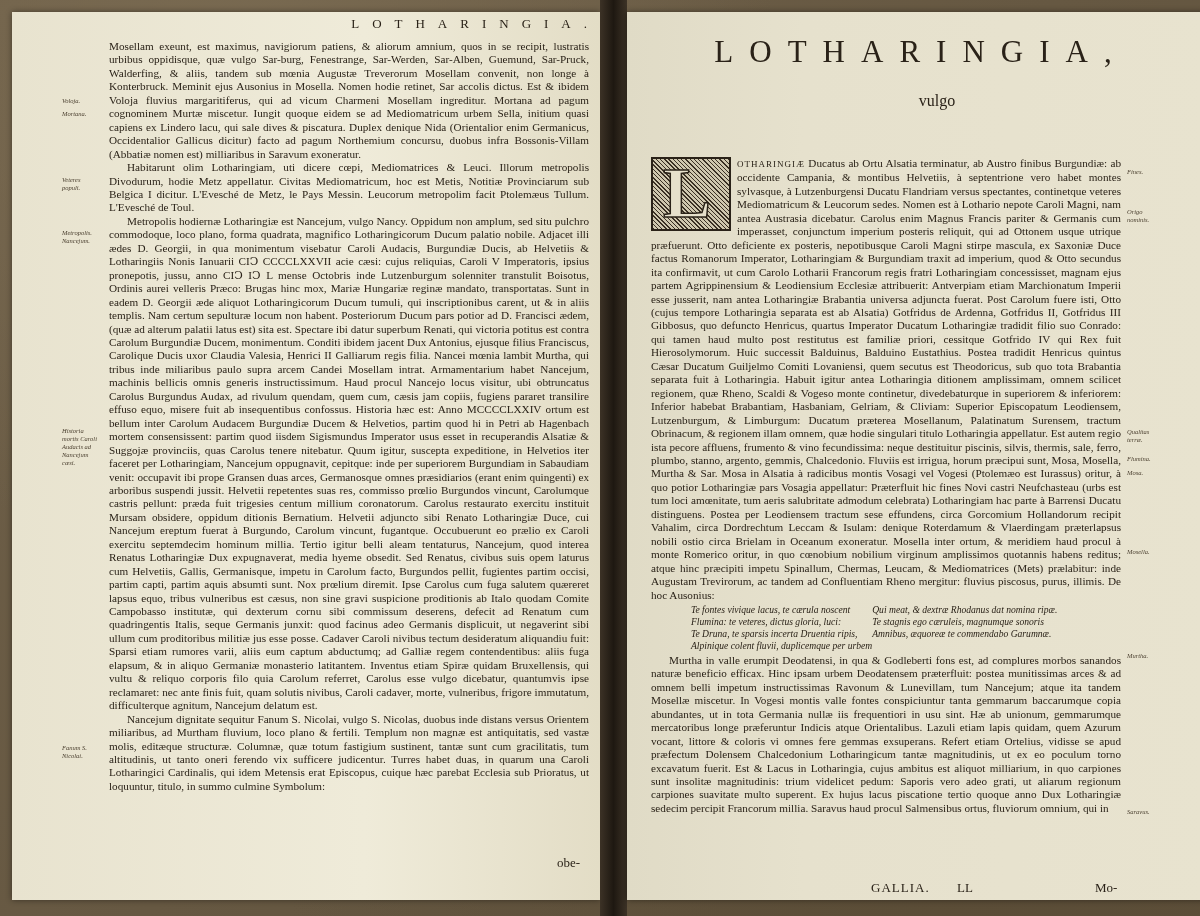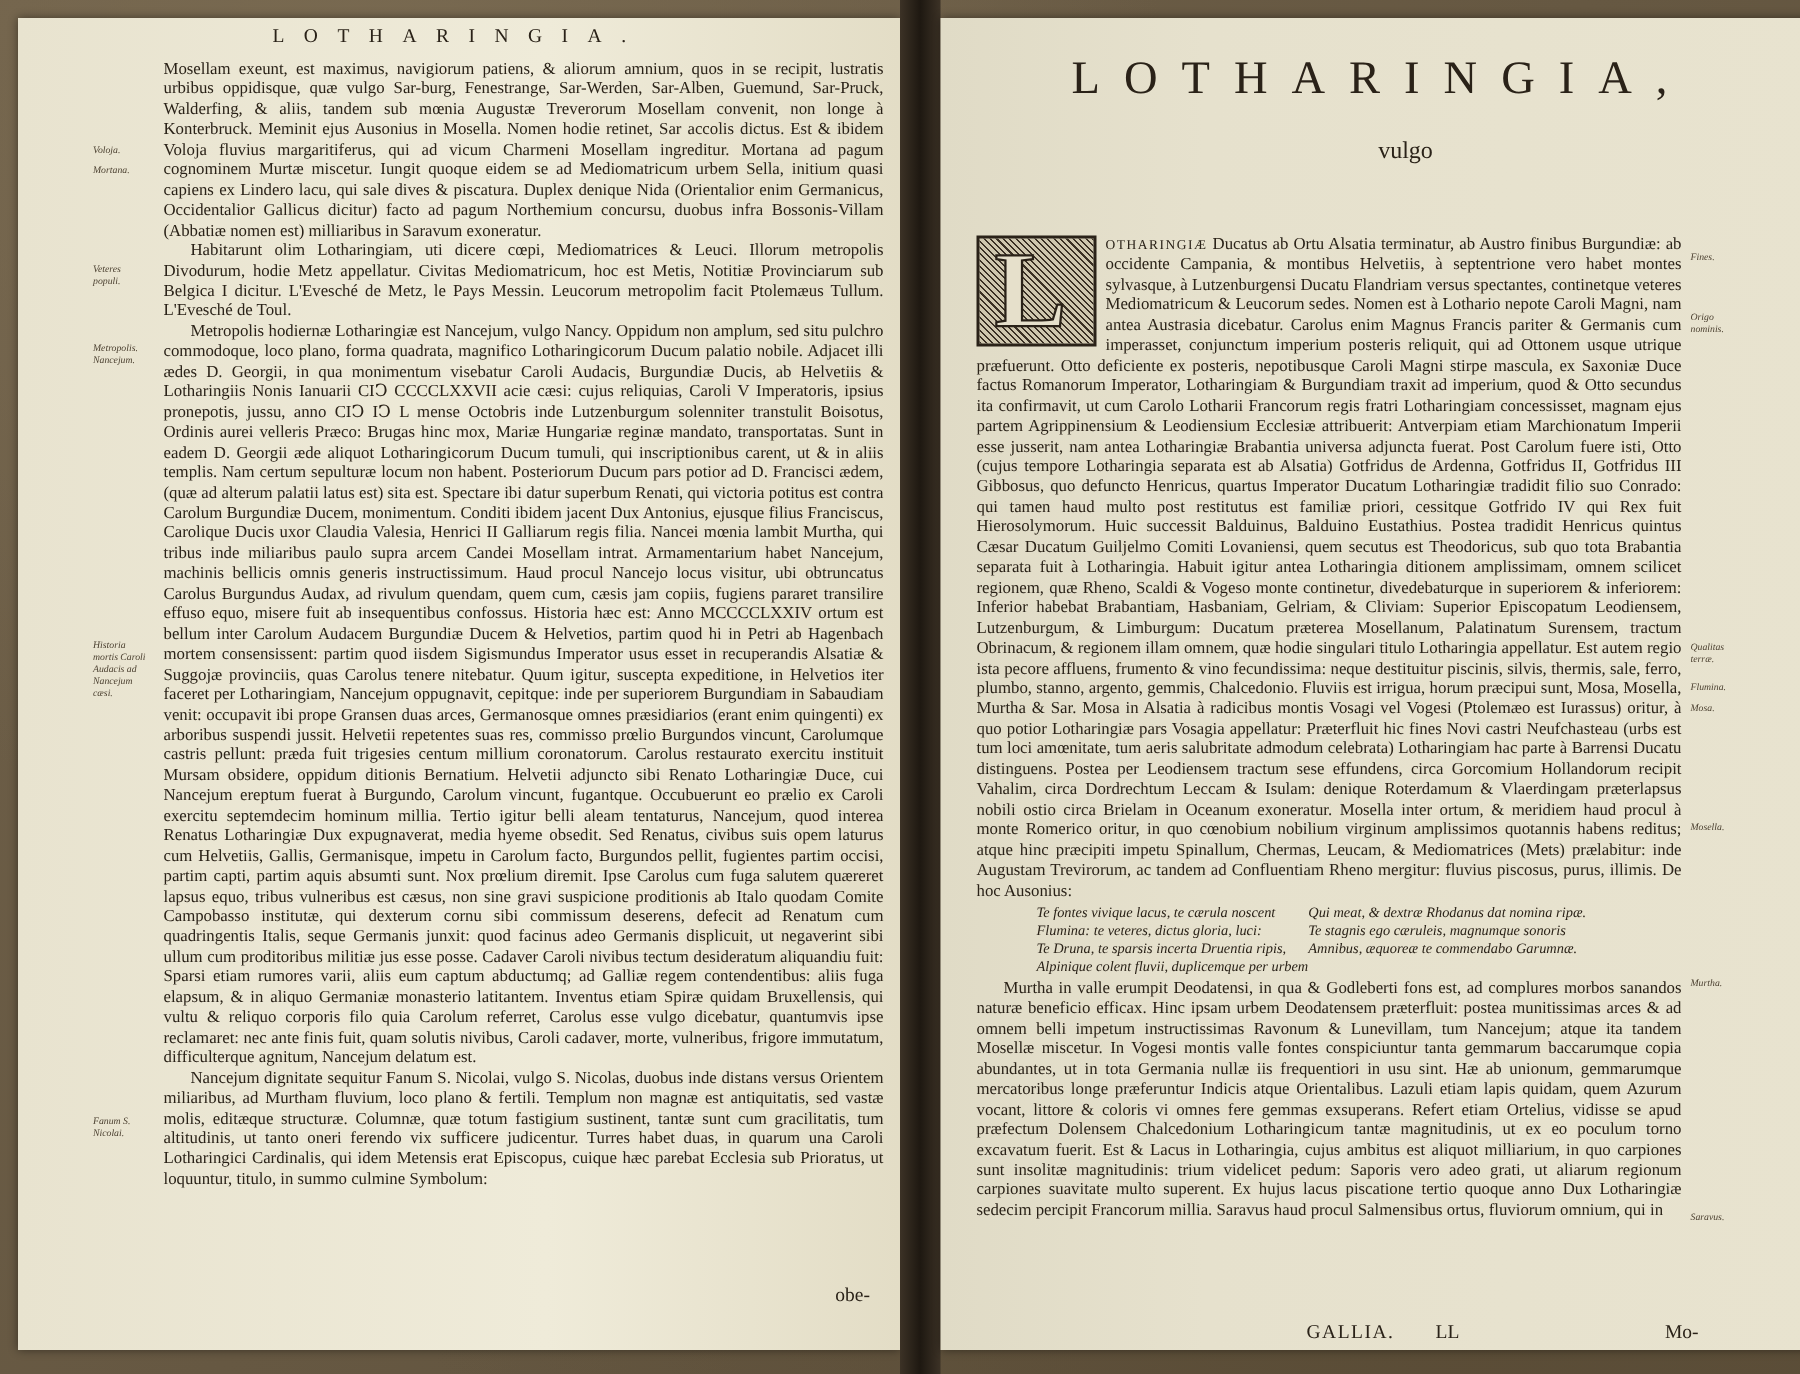--- a/index.html
+++ b/index.html
@@ -5,21 +5,21 @@
   html,body{margin:0;padding:0;}
   body{width:1200px;height:916px;background:#6b5d45;position:relative;overflow:hidden;font-family:"Liberation Serif","DejaVu Serif",serif;color:#2a2218;}
   .bg-tex{position:absolute;inset:0;background:
     radial-gradient(ellipse at 20% 10%, #7a6b52 0%, transparent 40%),
     radial-gradient(ellipse at 80% 90%, #5a4c36 0%, transparent 50%),
     linear-gradient(135deg,#6f6049,#5d503b);}
   .page{position:absolute;background:#ebe6d3;box-shadow:0 0 6px rgba(0,0,0,.45);}
   .page-left{left:12px;top:12px;width:588px;height:888px;background:linear-gradient(90deg,#e8e3cf 0%,#efebd9 60%,#e3ddc6 100%);}
   .page-right{left:627px;top:12px;width:588px;height:888px;background:linear-gradient(90deg,#e0dbc6 0%,#e6e1cd 30%,#e8e3cf 100%);}
   .gutter{position:absolute;left:600px;top:0;width:27px;height:916px;background:linear-gradient(90deg,#3c3226,#1e1811 50%,#3c3226);}
-  .running-head{position:absolute;left:0;right:0;top:4px;text-align:center;font-size:13px;letter-spacing:13px;}
+  .running-head{position:absolute;left:0;right:0;top:4px;text-align:right;font-size:13px;letter-spacing:13px;}
   .textcol{position:absolute;font-size:11.2px;line-height:13.45px;text-align:justify;}
   .left-col{left:97px;top:28px;width:480px;}
   .right-col{left:24px;top:145px;width:470px;}
   .textcol p{margin:0;text-indent:0;}
   .textcol p.ind{text-indent:18px;}
   .sidenote{position:absolute;font-size:6.5px;font-style:italic;line-height:8px;color:#4a3f2f;}
   .title-big{position:absolute;left:0;right:0;text-align:center;}
   .t1{top:22px;font-size:31px;letter-spacing:16px;}
   .t2{top:80px;font-size:16px;padding-left:32px;}
   .t3{top:102px;font-size:23px;letter-spacing:14px;}
@@ -85,14 +85,14 @@
       <div id="verse-right">
           <div>Qui meat, &amp; dextræ Rhodanus dat nomina ripæ.</div>
           <div>Te stagnis ego cæruleis, magnumque sonoris</div>
           <div>Amnibus, æquoreæ te commendabo Garumnæ.</div>
         </div>
     </div>
     <p class="ind">Murtha in valle erumpit Deodatensi, in qua &amp; Godleberti fons est, ad complures morbos sanandos naturæ beneficio efficax. Hinc ipsam urbem Deodatensem præterfluit: postea munitissimas arces &amp; ad omnem belli impetum instructissimas Ravonum &amp; Lunevillam, tum Nancejum; atque ita tandem Mosellæ miscetur. In Vogesi montis valle fontes conspiciuntur tanta gemmarum baccarumque copia abundantes, ut in tota Germania nullæ iis frequentiori in usu sint. Hæ ab unionum, gemmarumque mercatoribus longe præferuntur Indicis atque Orientalibus. Lazuli etiam lapis quidam, quem Azurum vocant, littore &amp; coloris vi omnes fere gemmas exsuperans. Refert etiam Ortelius, vidisse se apud præfectum Dolensem Chalcedonium Lotharingicum tantæ magnitudinis, ut ex eo poculum torno excavatum fuerit. Est &amp; Lacus in Lotharingia, cujus ambitus est aliquot milliarium, in quo carpiones sunt insolitæ magnitudinis: trium videlicet pedum: Saporis vero adeo grati, ut aliarum regionum carpiones suavitate multo superent. Ex hujus lacus piscatione tertio quoque anno Dux Lotharingiæ sedecim percipit Francorum millia. Saravus haud procul Salmensibus ortus, fluviorum omnium, qui in</p>
   </div>
   <div class="footer" style="left:244px;top:868px;letter-spacing:1px;">GALLIA.</div>
   <div class="footer" style="left:330px;top:868px;">LL</div>
-  <div class="footer" style="left:483px;top:868px;">Mo-</div>
+  <div class="footer" style="left:468px;top:868px;">Mo-</div>
 </div>
 
 </body></html>

